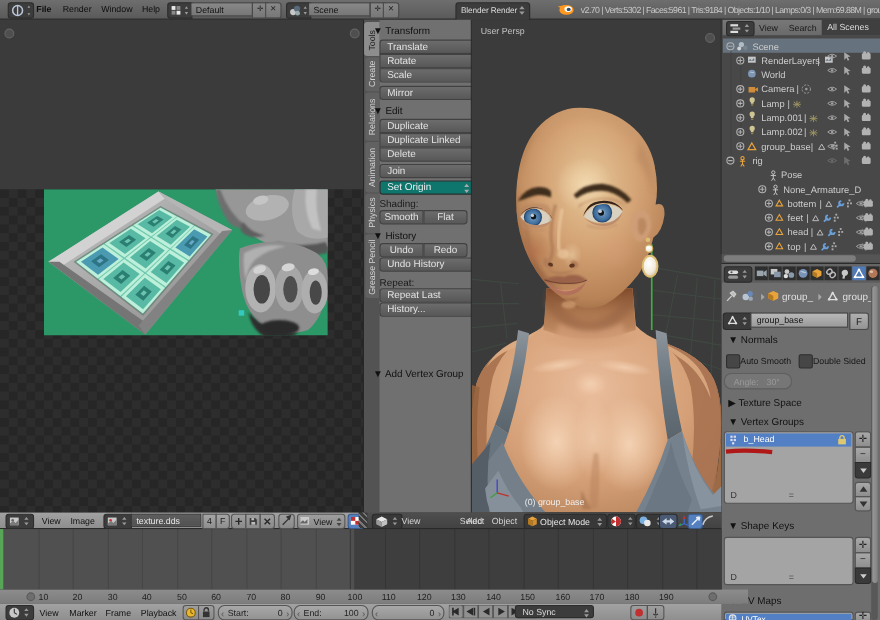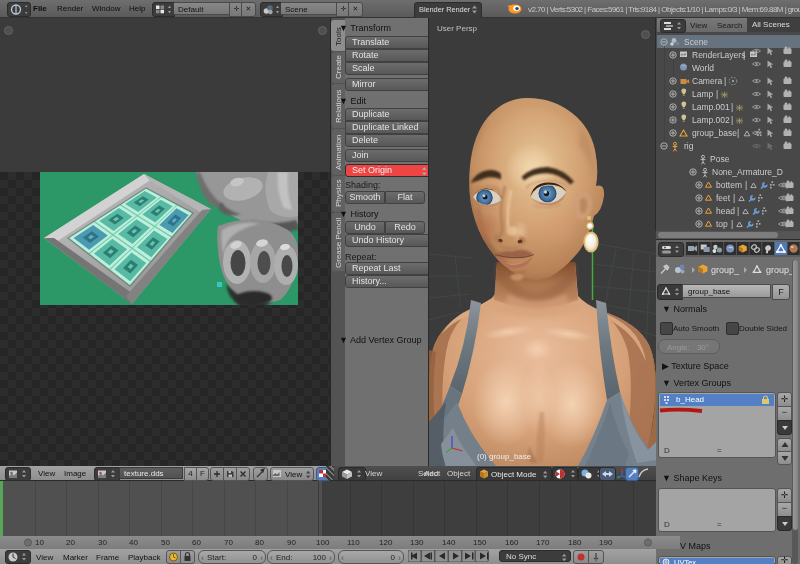--- a/index.html
+++ b/index.html
@@ -249,21 +249,21 @@
   <div class="abs ptitle" style="left:8px;top:5px;">▼ Transform</div>
   <div class="abs btn" style="left:14px;top:18px;width:78px;border-radius:3px 3px 0 0;text-align:left;padding-left:6px;">Translate</div>
   <div class="abs btn" style="left:14px;top:31px;width:78px;border-radius:0;text-align:left;padding-left:6px;">Rotate</div>
   <div class="abs btn" style="left:14px;top:44px;width:78px;border-radius:0 0 3px 3px;text-align:left;padding-left:6px;">Scale</div>
   <div class="abs btn" style="left:14px;top:60px;width:78px;text-align:left;padding-left:6px;">Mirror</div>
   <div class="abs ptitle" style="left:8px;top:78px;">▼ Edit</div>
   <div class="abs btn" style="left:14px;top:90px;width:78px;border-radius:3px 3px 0 0;text-align:left;padding-left:6px;">Duplicate</div>
   <div class="abs btn" style="left:14px;top:103px;width:78px;border-radius:0;text-align:left;padding-left:6px;">Duplicate Linked</div>
   <div class="abs btn" style="left:14px;top:116px;width:78px;border-radius:0 0 3px 3px;text-align:left;padding-left:6px;">Delete</div>
   <div class="abs btn" style="left:14px;top:131px;width:78px;text-align:left;padding-left:6px;">Join</div>
-  <div class="abs" style="left:14px;top:146px;width:78px;height:11px;background:#ef4444;border:1px solid #2e2e2e;border-radius:3px;color:#eee;line-height:11px;padding-left:6px;box-sizing:content-box;">Set Origin
+  <div class="abs" style="left:14px;top:146px;width:78px;height:11px;background:#0f766e;border:1px solid #2e2e2e;border-radius:3px;color:#eee;line-height:11px;padding-left:6px;box-sizing:content-box;">Set Origin
     <svg width="7" height="11" style="position:absolute;right:2px;top:1px;">
         <path d="M1 4 l4.5 0 l-2.25 -3 z M1 6.5 l4.5 0 l-2.25 3 z" fill="#aaa"></path>
       </svg>
   </div>
   <div class="abs" style="left:14px;top:162px;color:#1a1a1a;">Shading:</div>
   <div class="abs btn" style="left:14px;top:173px;width:38px;border-radius:3px 0 0 3px;">Smooth</div>
   <div class="abs btn" style="left:54px;top:173px;width:38px;border-radius:0 3px 3px 0;">Flat</div>
   <div class="abs ptitle" style="left:8px;top:191px;">▼ History</div>
   <div class="abs btn" style="left:14px;top:203px;width:38px;border-radius:3px 0 0 3px;">Undo</div>
   <div class="abs btn" style="left:54px;top:203px;width:38px;border-radius:0 3px 3px 0;">Redo</div>
@@ -1024,21 +1024,21 @@
       <g fill="#2a2a2a">
         <path d="M3 6 l6 -3.5 v7 z M3 2.5 h1.5 v7 h-1.5 z"></path>
         <path d="M17 6 l6 -3.5 v7 z M23.5 2.5 h1.5 v7 h-1.5 z" transform="translate(-1,0)"></path>
         <path d="M31 6 l6 -3.5 v7 z"></path>
         <path d="M45 2.5 l6 3.5 l-6 3.5 z"></path>
         <path d="M58 2.5 l6 3.5 l-6 3.5 z M65 2.5 h1.5 v7 h-1.5 z" transform="translate(-1,0)"></path>
         <path d="M72 2.5 l6 3.5 l-6 3.5 z M79 2.5 h1.5 v7 h-1.5 z"></path>
       </g>
     </svg>
   </div>
-  <div class="abs" style="left:499px;top:1px;width:72px;height:12px;background:#3c3c3c;border:1px solid #2c2c2c;border-radius:3px;color:#ddd;line-height:12px;padding-left:6px;box-sizing:border-box;font-size:8px;">No Sync
+  <div class="abs" style="left:468px;top:1px;width:72px;height:12px;background:#3c3c3c;border:1px solid #2c2c2c;border-radius:3px;color:#ddd;line-height:12px;padding-left:6px;box-sizing:border-box;font-size:8px;">No Sync
     <svg width="7" height="10" style="position:absolute;right:2px;top:1.5px;">
         <path d="M1 3.5 l4.4 0 l-2.2 -2.8 z M1 5.5 l4.4 0 l-2.2 2.8 z" fill="#999"></path>
       </svg>
   </div>
   <div class="abs" style="left:573px;top:1px;width:14px;height:12px;background:linear-gradient(#9e9e9e,#8a8a8a);border:1px solid #555;border-radius:3px 0 0 3px;">
     <svg width="14" height="12">
         <circle cx="7" cy="6" r="3.5" fill="#c03030"></circle>
       </svg>
   </div>
   <div class="abs" style="left:588px;top:1px;width:14px;height:12px;background:linear-gradient(#9e9e9e,#8a8a8a);border:1px solid #555;border-radius:0 3px 3px 0;">

